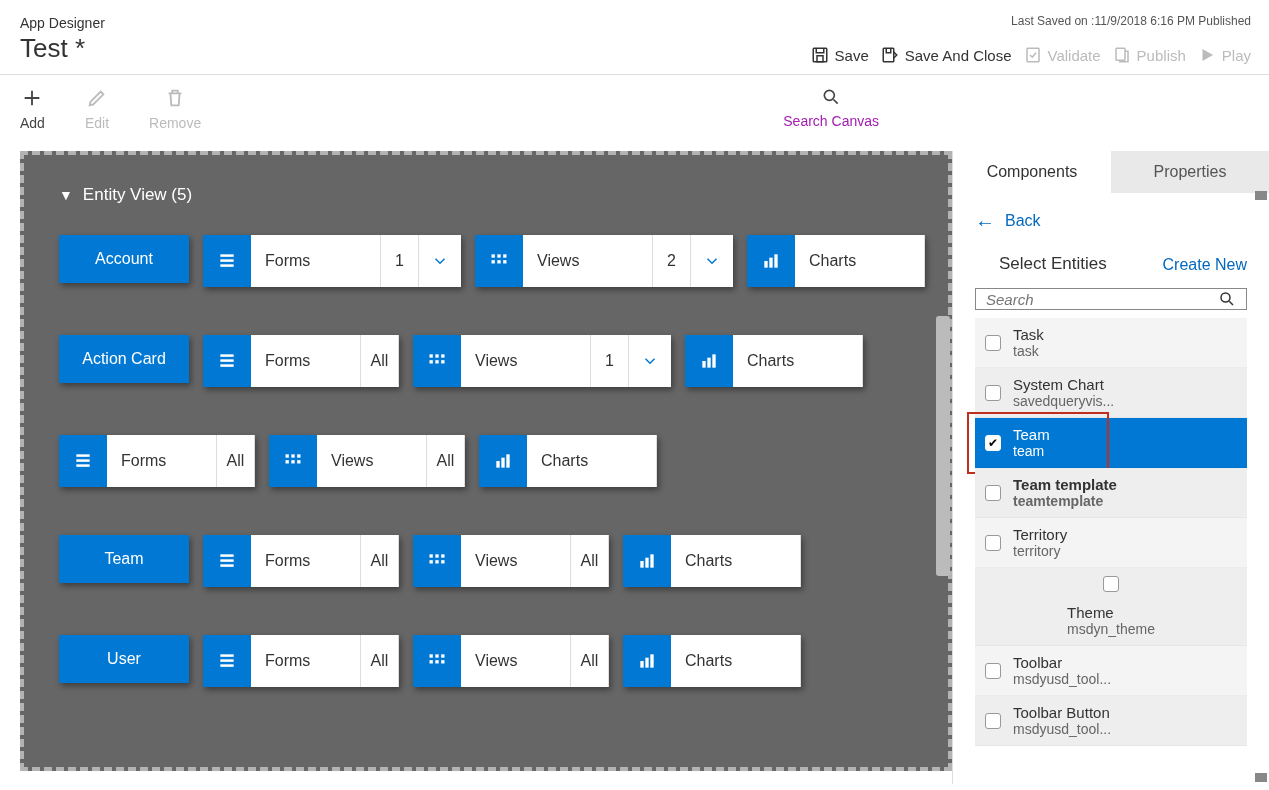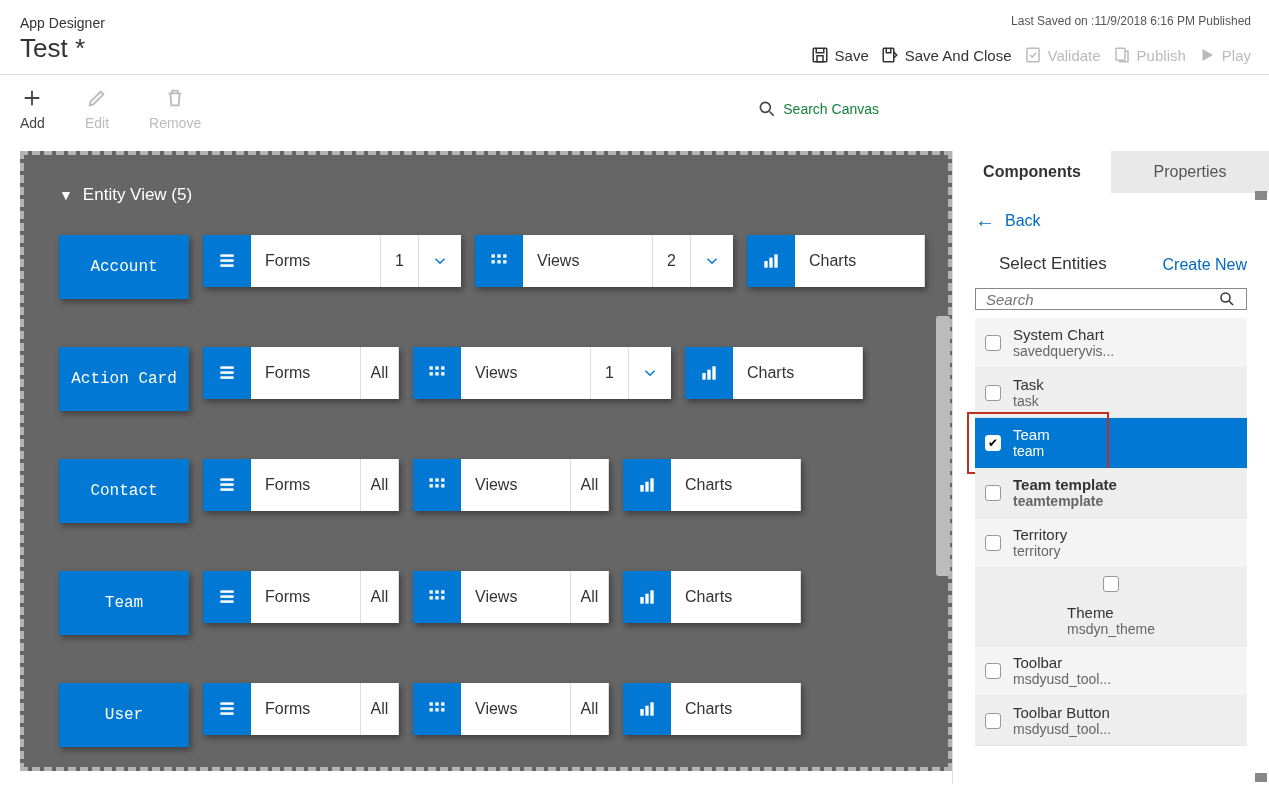--- a/index.html
+++ b/index.html
@@ -13,46 +13,46 @@
 .header-actions { display: flex; gap: 12px; justify-content: flex-end; }
 .header-action { font-size: 15px; color: #333; display: inline-flex; align-items: center; gap: 6px; cursor: pointer; }
 .header-action.disabled { color: #bbb; }
 .icon-svg { width: 18px; height: 18px; flex-shrink: 0; }
 
 .toolbar { display: flex; justify-content: space-between; padding: 12px 20px 20px 20px; }
 .toolbar-left { display: flex; gap: 40px; }
 .toolbar-btn { display: flex; flex-direction: column; align-items: center; gap: 6px; font-size: 14px; color: #444; cursor: pointer; }
 .toolbar-btn.disabled { color: #bbb; }
 .toolbar-btn .tb-icon { width: 22px; height: 22px; display: flex; align-items: center; justify-content: center; font-size: 20px; }
-.toolbar-center { display: flex; flex-direction: row; align-items: center; gap: 6px; font-size: 14px; color: #15803d; cursor: pointer; margin-right: 370px; }
+.toolbar-center { display: flex; flex-direction: column; align-items: center; gap: 6px; font-size: 14px; color: #a21caf; cursor: pointer; margin-right: 370px; }
 
 .content { display: flex; height: calc(100% - 157px); }
 .canvas-wrap { flex: 1; position: relative; overflow: hidden; padding: 0 0 0 20px; }
 .canvas { background: #666; padding: 30px 10px 30px 35px; border: 4px dashed rgba(255,255,255,0.5); border-left-width: 4px; height: 620px; overflow: hidden; position: relative; }
 .canvas-scroll { position: absolute; right: 2px; top: 165px; width: 14px; height: 260px; background: #bbb; border-radius: 3px; }
 
 .section-header { display: flex; align-items: center; gap: 10px; color: #fff; font-size: 17px; margin-bottom: 30px; }
 .section-header .chev { font-size: 14px; }
 
 .entity-row { display: flex; gap: 14px; margin-bottom: 48px; }
-.entity-tile { width: 130px; height: 64px; background: #0078d4; color: #fff; display: flex; align-items: center; justify-content: center; font-size: 16px; box-shadow: 2px 3px 6px rgba(0,0,0,0.4); font-family: Liberation Mono, monospace; }
+.entity-tile { width: 130px; height: 48px; background: #0078d4; color: #fff; display: flex; align-items: center; justify-content: center; font-size: 16px; box-shadow: 2px 3px 6px rgba(0,0,0,0.4); }
 .asset-tile { display: flex; height: 52px; background: #fff; box-shadow: 2px 3px 6px rgba(0,0,0,0.4); }
 .asset-icon { width: 48px; background: #0078d4; display: flex; align-items: center; justify-content: center; color: #fff; }
 .asset-label { width: 130px; display: flex; align-items: center; padding-left: 14px; font-size: 16px; color: #333; border-right: 1px solid #ddd; }
 .asset-count { width: 38px; display: flex; align-items: center; justify-content: center; font-size: 16px; color: #333; border-right: 1px solid #ddd; }
 .asset-chev { width: 42px; display: flex; align-items: center; justify-content: center; }
 .asset-label.narrow { width: 110px; }
 
 .right-panel { width: 317px; border-left: 1px solid #ddd; display: flex; flex-direction: column; position: relative; }
 .right-scroll { position: absolute; right: 2px; top: 40px; width: 12px; height: 9px; background: #888; }
 .right-scroll2 { position: absolute; right: 2px; bottom: 2px; width: 12px; height: 9px; background: #888; }
 
 .tabs { display: flex; }
 .tab { flex: 1; padding: 12px 0; text-align: center; font-size: 16px; color: #333; cursor: pointer; }
-.tab.active { font-weight: 700; background: #fff; }
+.tab.active { font-weight: 400; background: #fff; }
 .tab.inactive { background: #e9e9e9; color: #555; }
 
 .back-row { display: flex; align-items: center; gap: 10px; padding: 16px 22px 8px 22px; color: #0368c1; font-size: 16px; cursor: pointer; }
 .back-row .arrow { font-size: 20px; }
 
 .select-row { display: flex; justify-content: space-between; align-items: flex-end; padding: 14px 22px 10px 22px; margin-left: 24px; }
 .select-label { font-size: 17px; color: #333; }
 .create-new { font-size: 16px; color: #0368c1; cursor: pointer; }
 
 .search-box { margin: 4px 22px 8px 22px; border: 1px solid #888; height: 22px; display: flex; align-items: center; padding: 0 10px; }
@@ -255,21 +255,20 @@
                 <svg width="20" height="20" viewBox="0 0 24 24" fill="#fff">
                   <rect x="4" y="12" width="4" height="8"></rect>
                   <rect x="10" y="8" width="4" height="12"></rect>
                   <rect x="16" y="4" width="4" height="16"></rect>
                 </svg>
               </div>
               <div class="asset-label">Charts</div>
             </div>
           </div>
           <div class="entity-row">
-            <div class="entity-tile">Contact</div>
             <div class="asset-tile">
               <div class="asset-icon">
                 <svg width="20" height="20" viewBox="0 0 24 24" fill="#fff">
                   <rect x="4" y="4" width="16" height="3"></rect>
                   <rect x="4" y="10" width="16" height="3"></rect>
                   <rect x="4" y="16" width="16" height="3"></rect>
                 </svg>
               </div>
               <div class="asset-label narrow">Forms</div>
               <div class="asset-count">All</div>
@@ -400,29 +399,29 @@
             <circle cx="10" cy="10" r="6"></circle>
             <path d="M20 20l-5-5"></path>
           </svg>
       </span>
     </div>
     <div class="entity-list" id="entity-list">
       <div class="entity-scroll">▴</div>
     <div class="ent-item" style="position: relative;">
           <div class="ent-check"></div>
           <div class="ent-text">
+            <div class="ent-title">Task</div>
+            <div class="ent-sub">task</div>
+          </div>
+        </div>
+        <div class="ent-item" style="position: relative;">
+          <div class="ent-check"></div>
+          <div class="ent-text">
             <div class="ent-title">System Chart</div>
             <div class="ent-sub">savedqueryvis...</div>
-          </div>
-        </div>
-        <div class="ent-item" style="position: relative;">
-          <div class="ent-check"></div>
-          <div class="ent-text">
-            <div class="ent-title">Task</div>
-            <div class="ent-sub">task</div>
           </div>
         </div>
         <div class="ent-item selected" style="position: relative;">
           <div class="ent-check">✔</div>
           <div class="ent-text">
             <div class="ent-title">Team</div>
             <div class="ent-sub">team</div>
           </div>
           <div class="highlight-box" style="left: -8px; top: -6px;"></div>
         </div>

